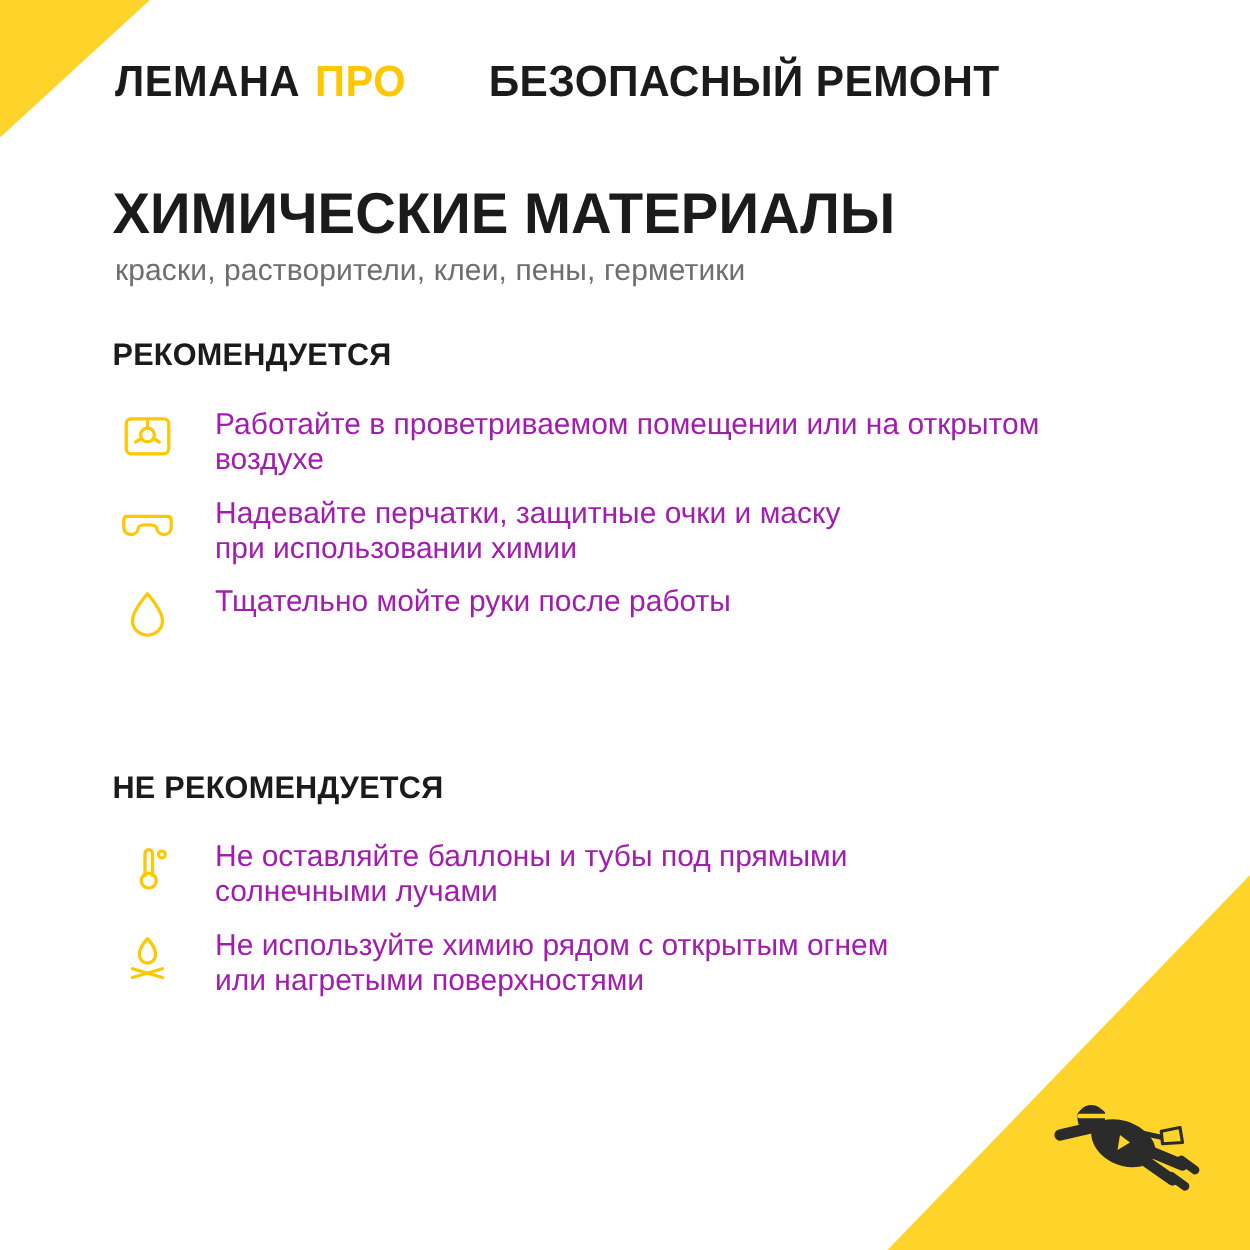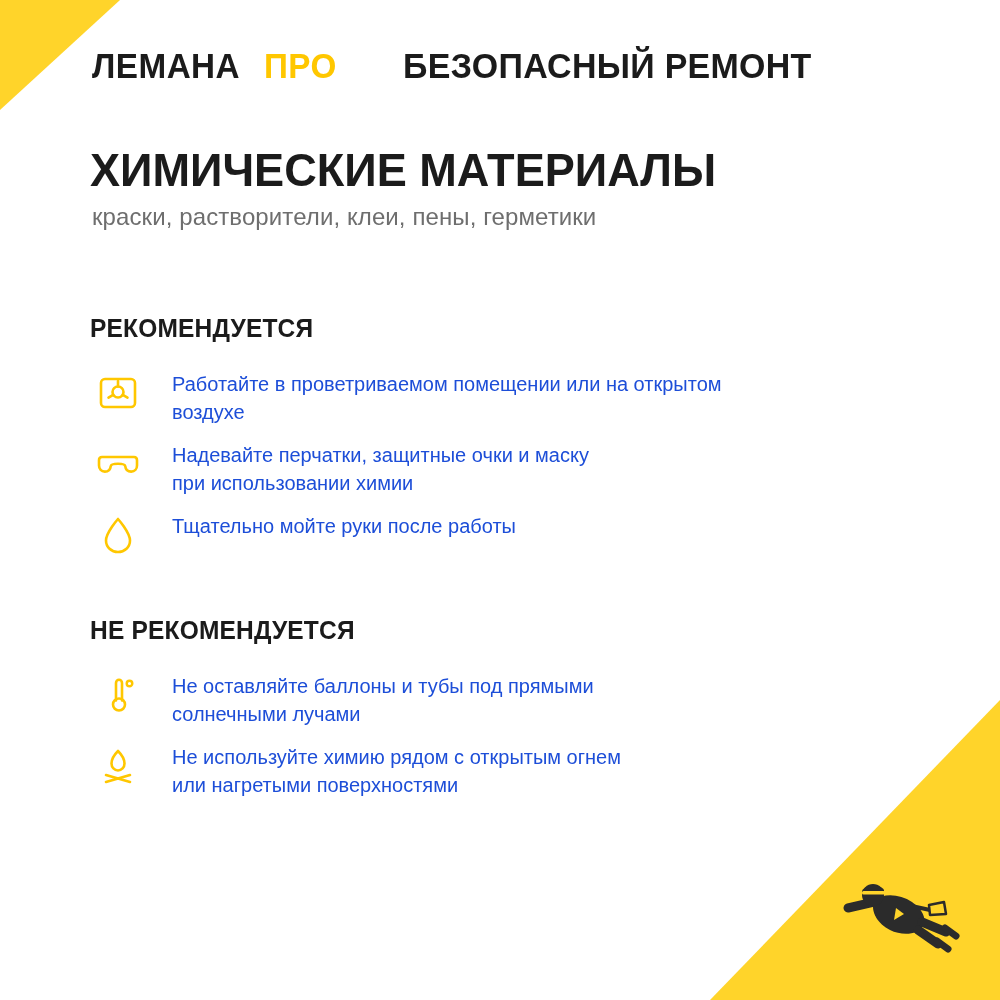--- a/index.html
+++ b/index.html
@@ -48,21 +48,21 @@
     top: 38px;
     left: 92px;
     right: 60px;
     height: 56px;
     display: flex;
     align-items: center;
   }
   .logo {
     display: flex;
     align-items: baseline;
-    gap: 16px;
+    gap: 4px;
     font-weight: bold;
   }
   .logo-lemana {
     font-size: 35px;
     letter-spacing: 0.5px;
     color: #1b1b1b;
     font-weight: bold;
     font-stretch: condensed;
     transform: scaleX(0.95);
     transform-origin: left center;
@@ -108,21 +108,21 @@
     letter-spacing: 0.1px;
     white-space: nowrap;
   }
 
   
   .section {
     position: absolute;
     left: 90px;
     width: 840px;
   }
-  .section-recommended { top: 270px; margin-top: 44px; }
+  .section-recommended { top: 270px; }
   .section-not-recommended { top: 616px; }
 
   .section-heading {
     font-size: 25px;
     font-weight: bold;
     color: #1b1b1b;
     letter-spacing: 0.2px;
     margin: 0 0 22px 0;
     transform: scaleX(0.98);
     transform-origin: left center;
@@ -139,23 +139,23 @@
   .item-icon {
     width: 56px;
     min-width: 56px;
     height: 56px;
     display: flex;
     align-items: center;
     justify-content: center;
     margin-right: 26px;
   }
   .item-text {
-    font-size: 20px;
+    font-size: 24px;
     line-height: 28px;
-    color: #1d4ed8;
+    color: #a21caf;
     padding-top: 5px;
     white-space: pre-line;
   }
 
   
   .mascot {
     position: absolute;
     right: 24px;
     bottom: 42px;
     width: 150px;

